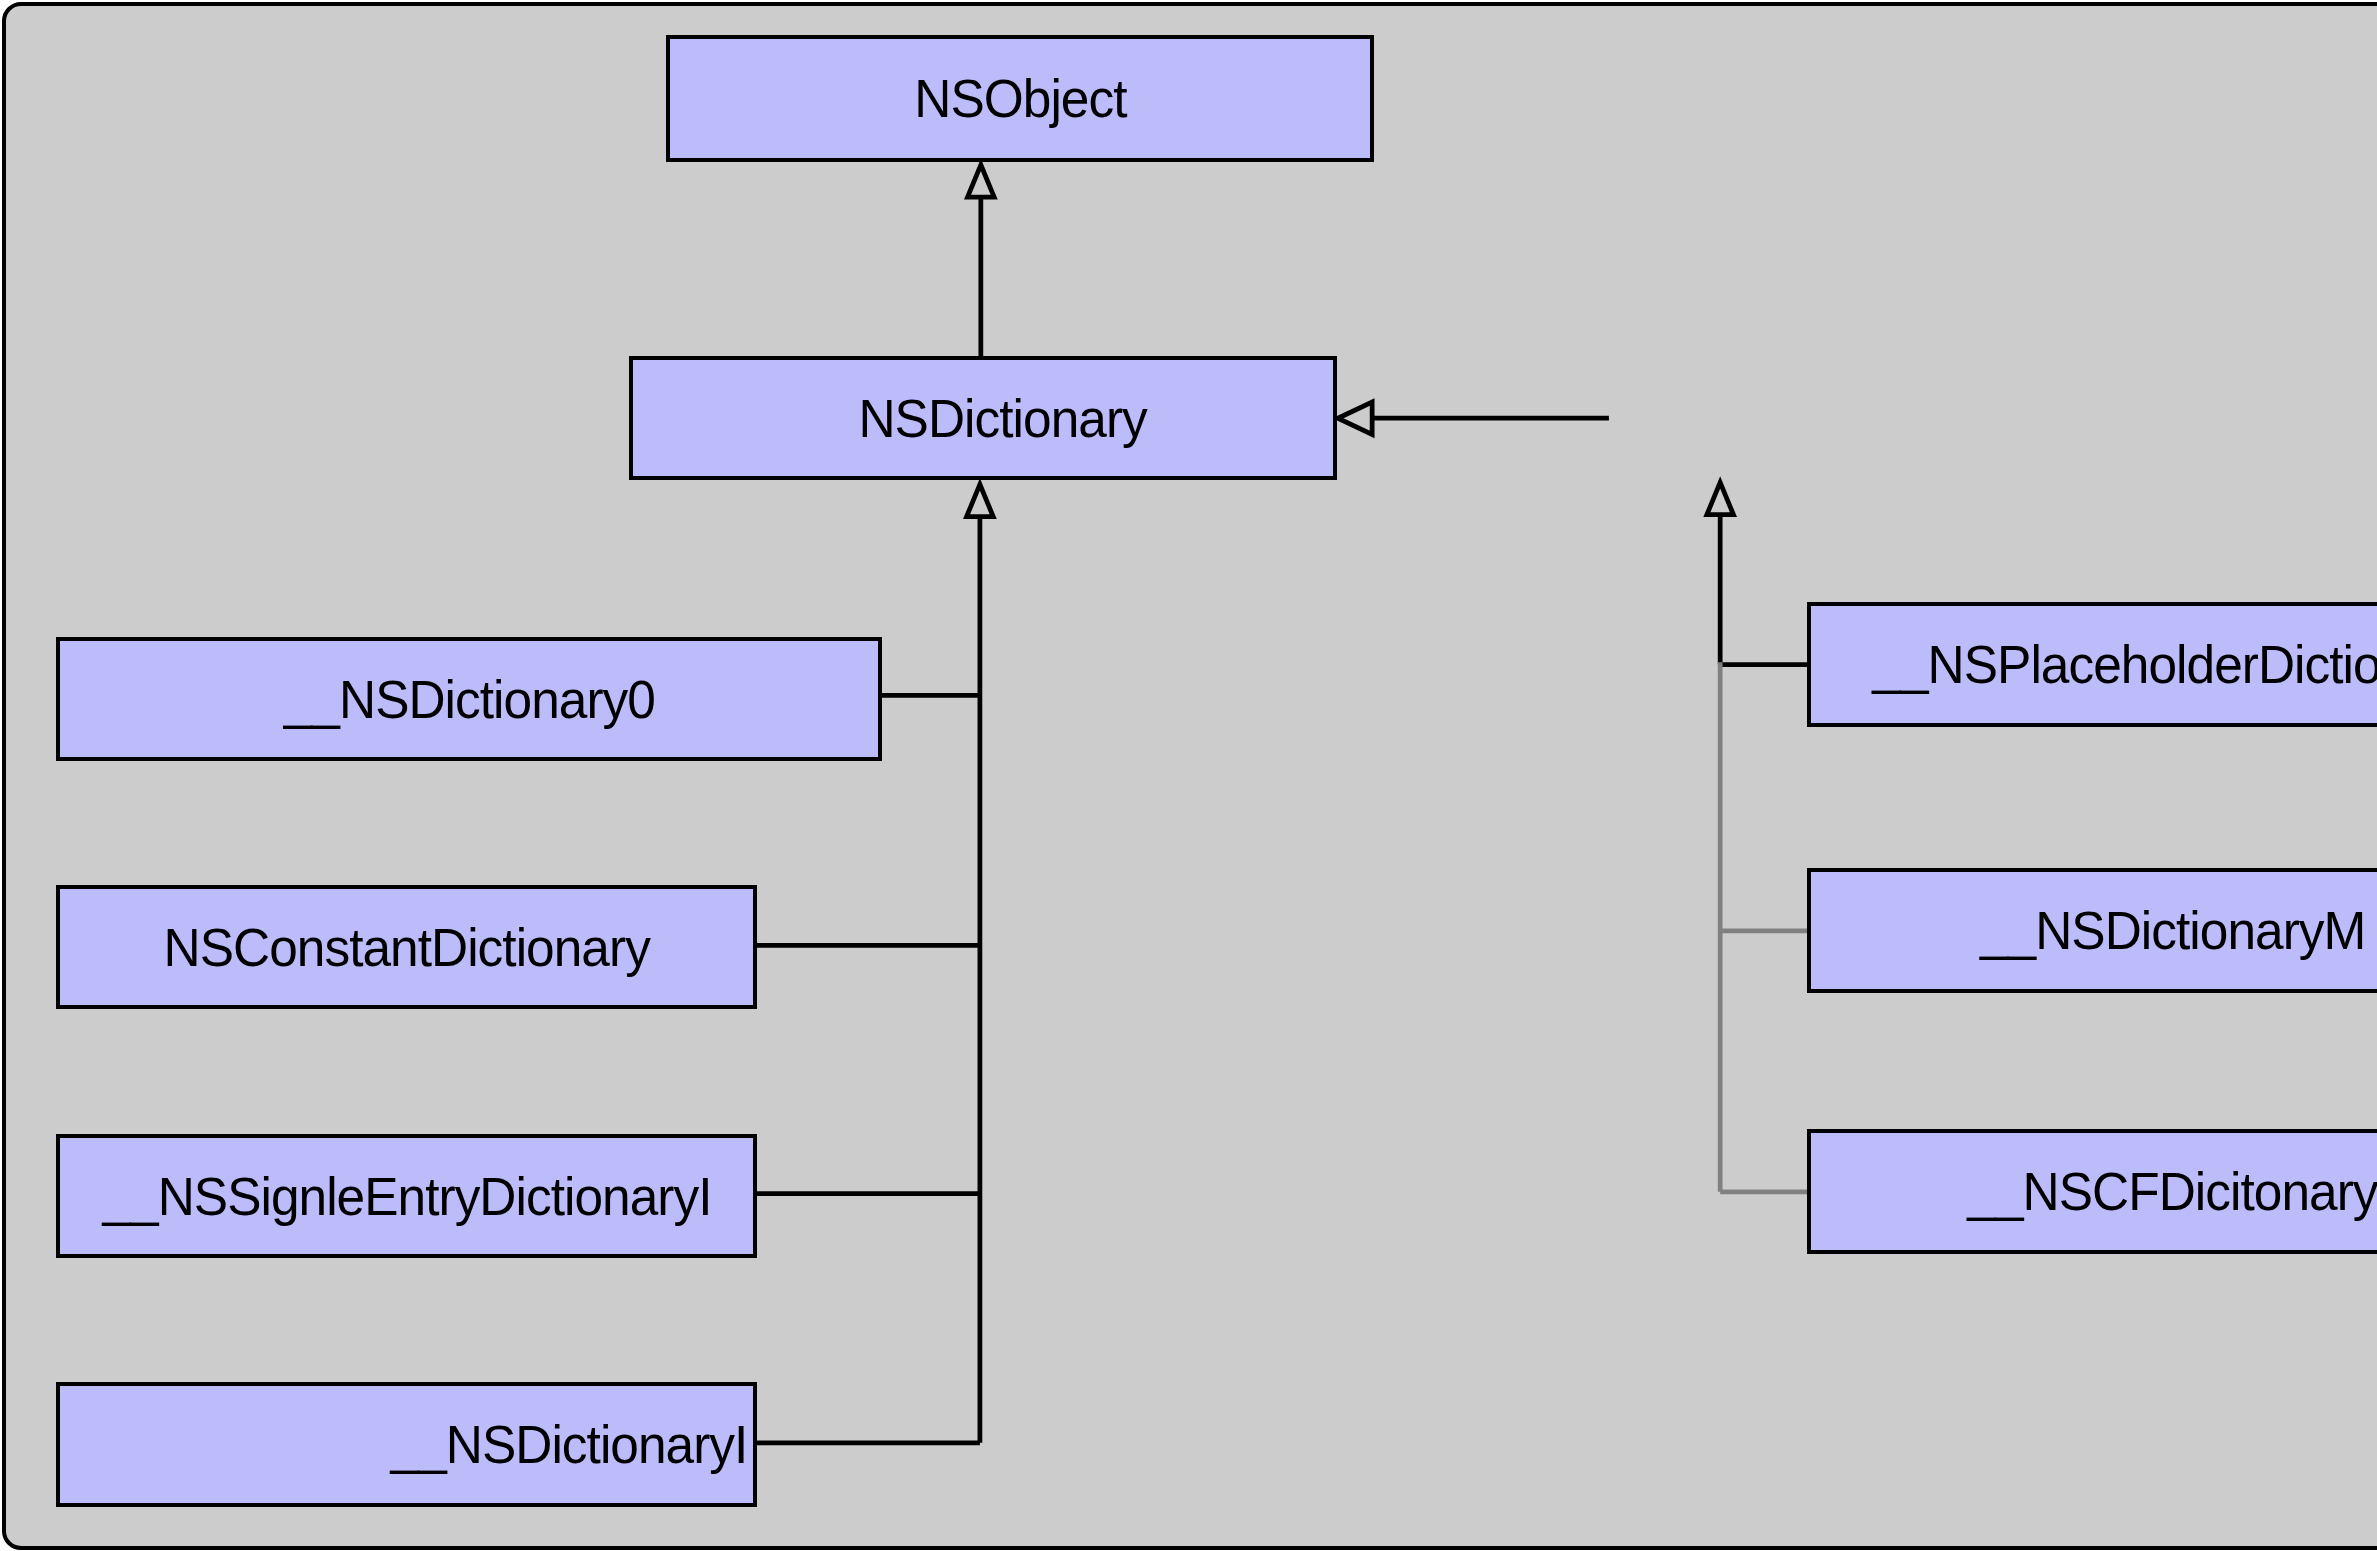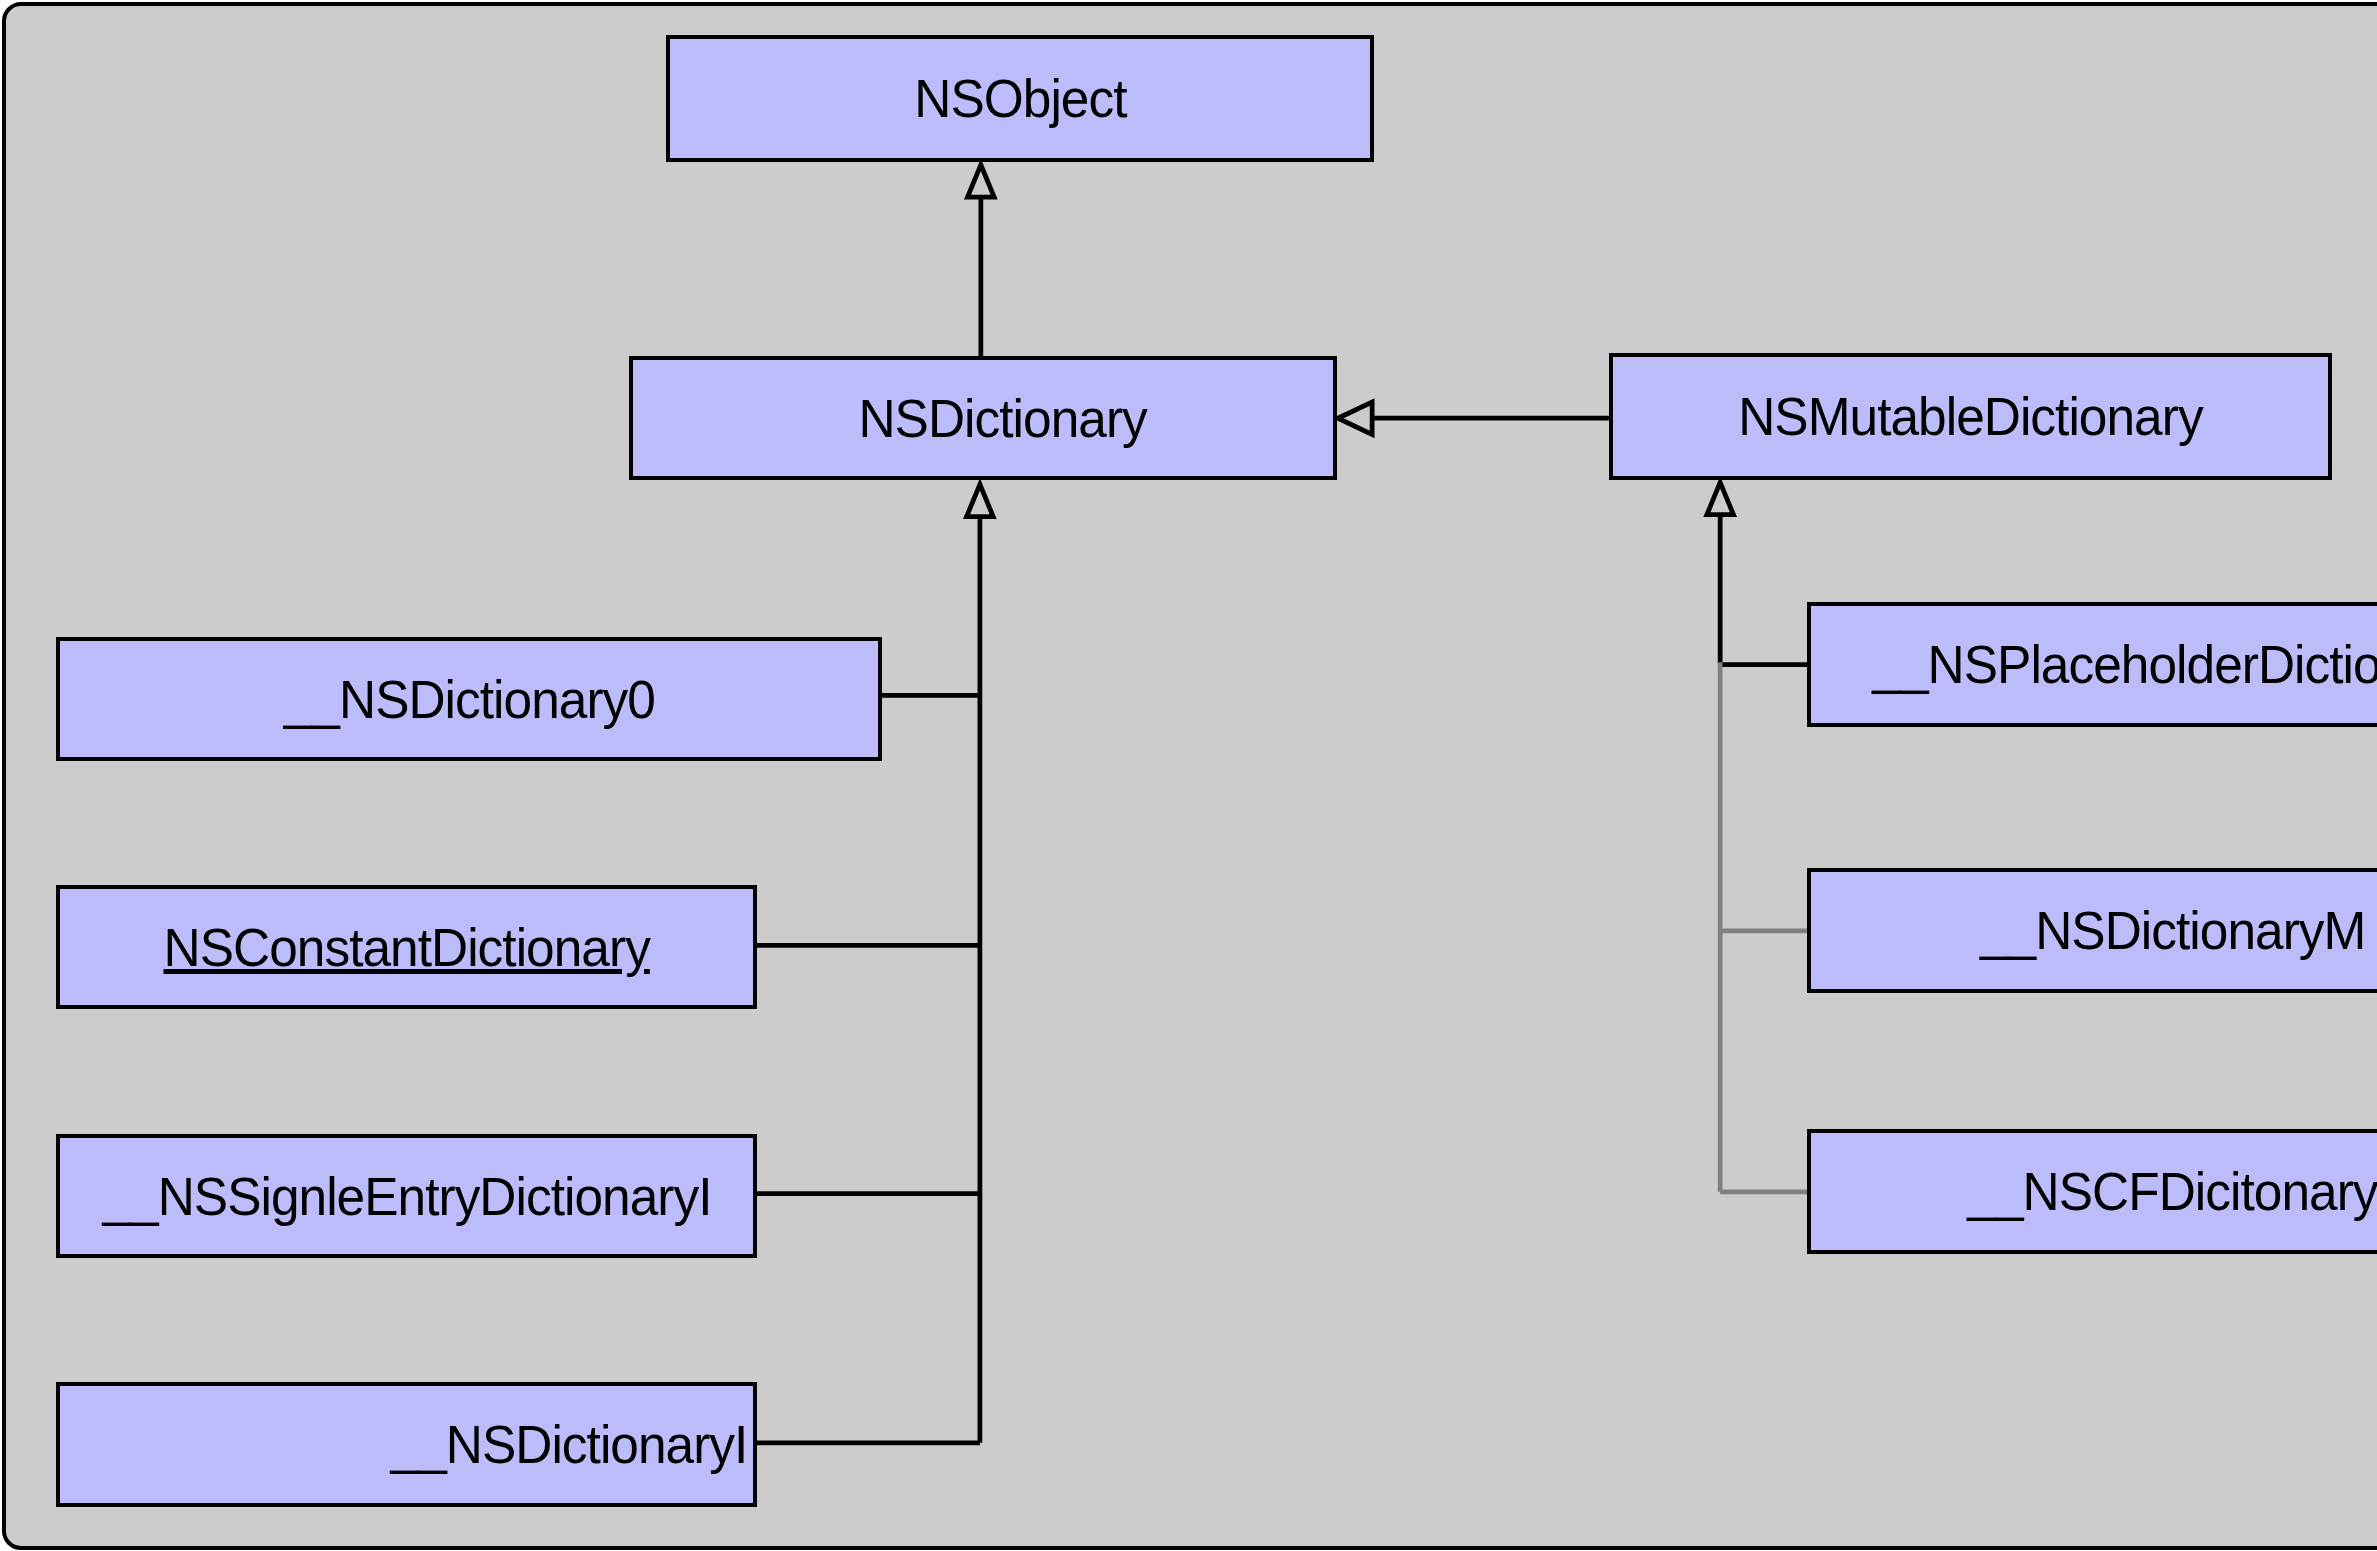--- a/index.html
+++ b/index.html
@@ -69,29 +69,26 @@
   </svg>
 
   <div class="node" style="left:666px;top:35px;width:708px;height:127px;">
     <span class="node-label">NSObject</span>
   </div>
 
   <div class="node" style="left:629px;top:356px;width:708px;height:124px;padding-left:40px;">
     <span class="node-label">NSDictionary</span>
   </div>
 
-  <div class="node" style="left:1609px;top:353px;width:723px;height:127px;">
-    <span class="node-label">NSMutableDictionary</span>
-  </div>
 
   <div class="node" style="left:56px;top:637px;width:826px;height:124px;">
     <span class="node-label">__NSDictionary0</span>
   </div>
 
-  <div class="node" style="left:56px;top:885px;width:701px;height:124px;text-decoration:underline;">
+  <div class="node" style="left:56px;top:885px;width:701px;height:124px;">
     <span class="node-label">NSConstantDictionary</span>
   </div>
 
   <div class="node" style="left:56px;top:1134px;width:701px;height:124px;">
     <span class="node-label">__NSSignleEntryDictionaryI</span>
   </div>
 
   <div class="node" style="left:56px;top:1382px;width:701px;height:125px;justify-content:flex-end;">
     <span class="node-label">__NSDictionaryI</span>
   </div>

